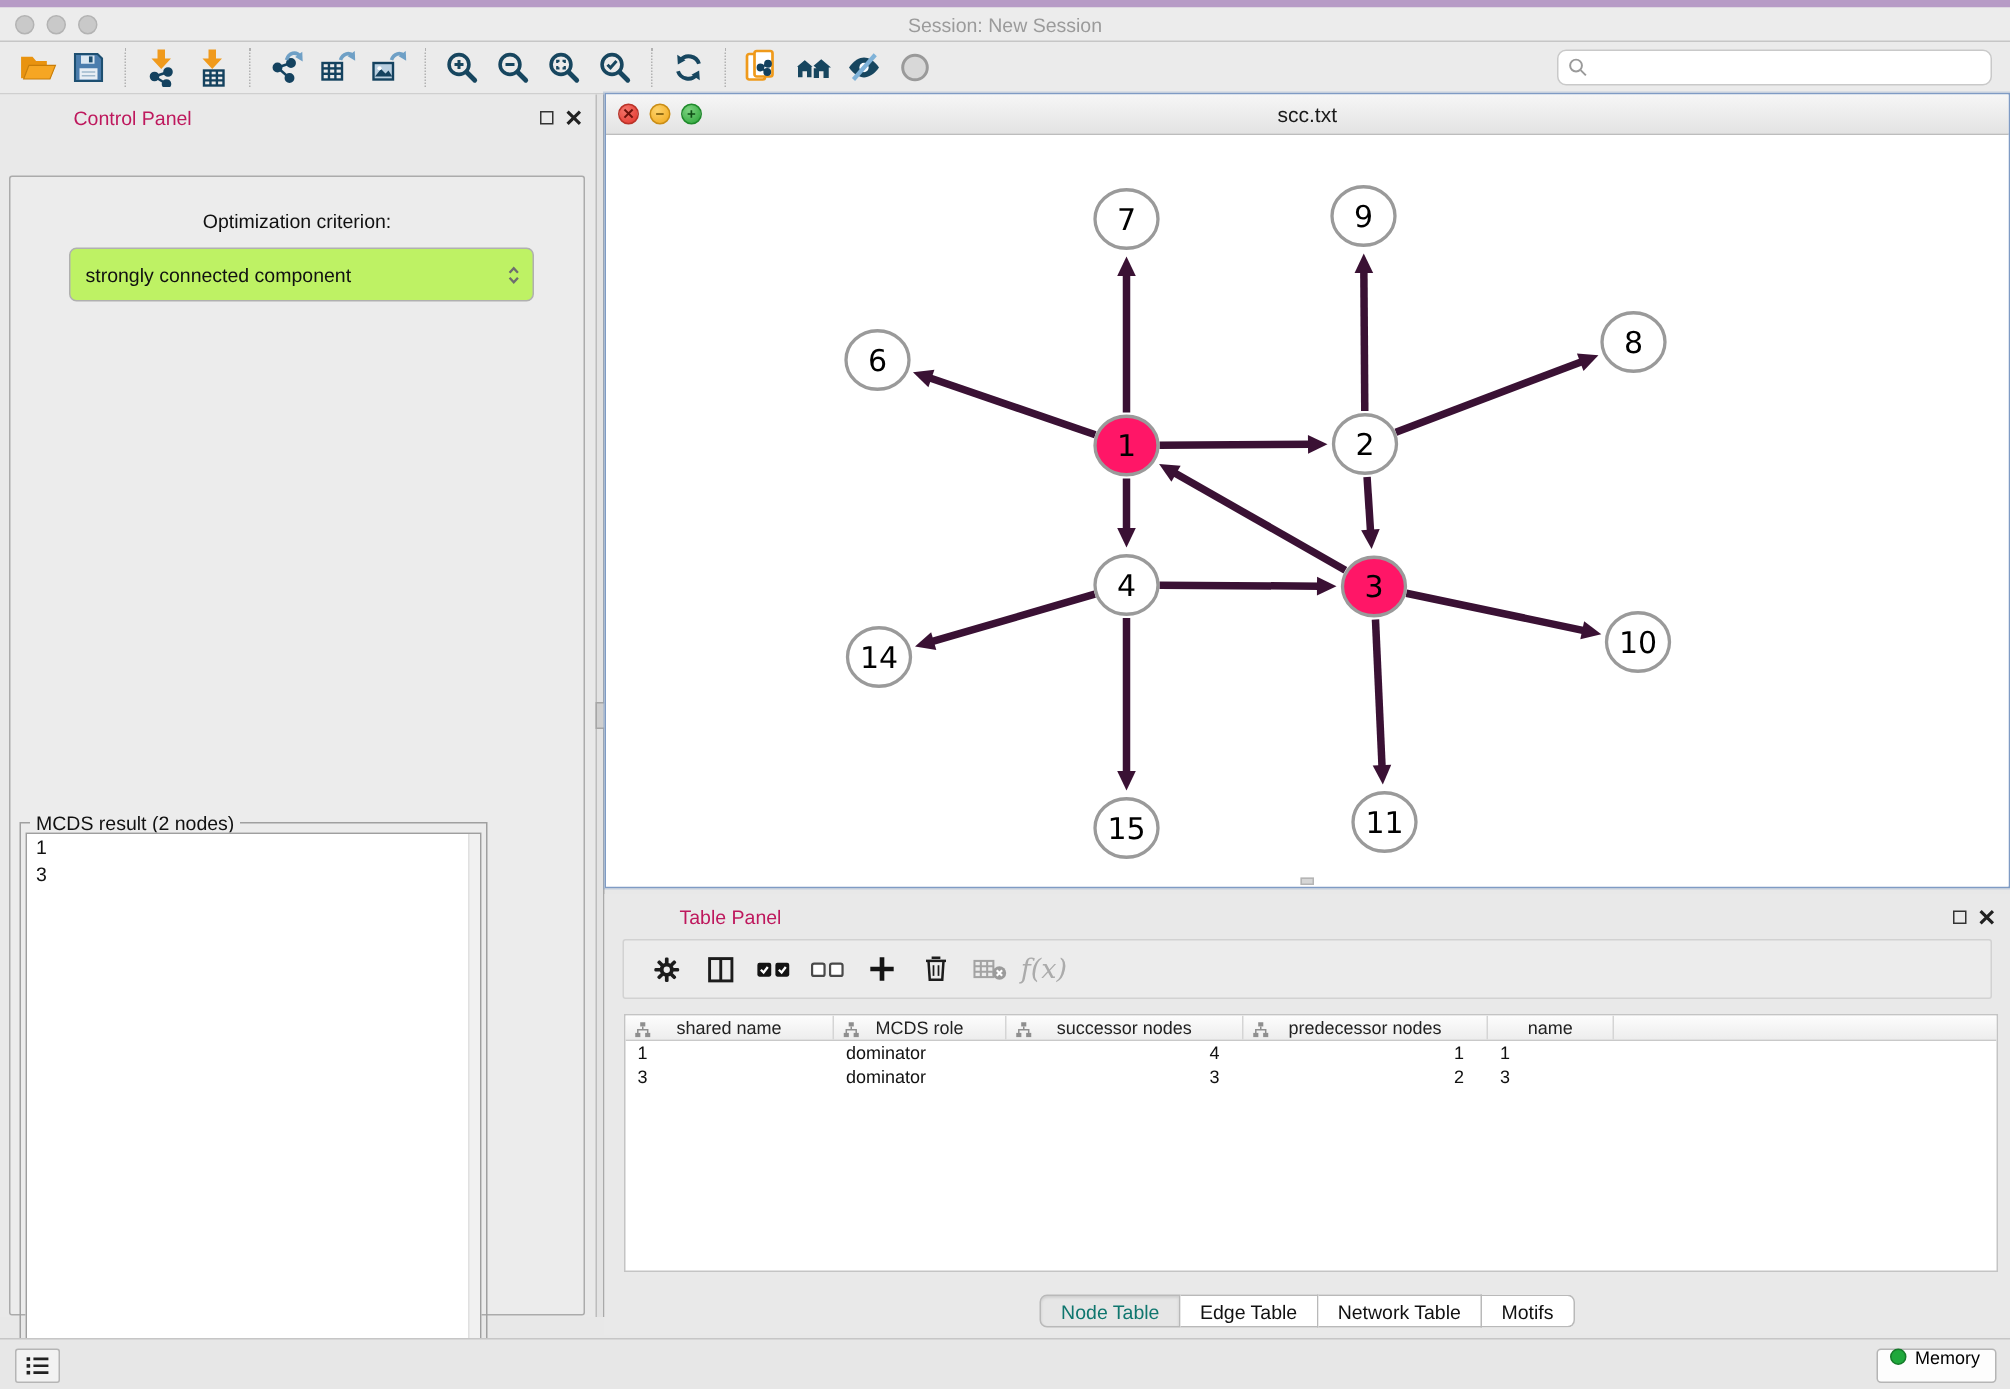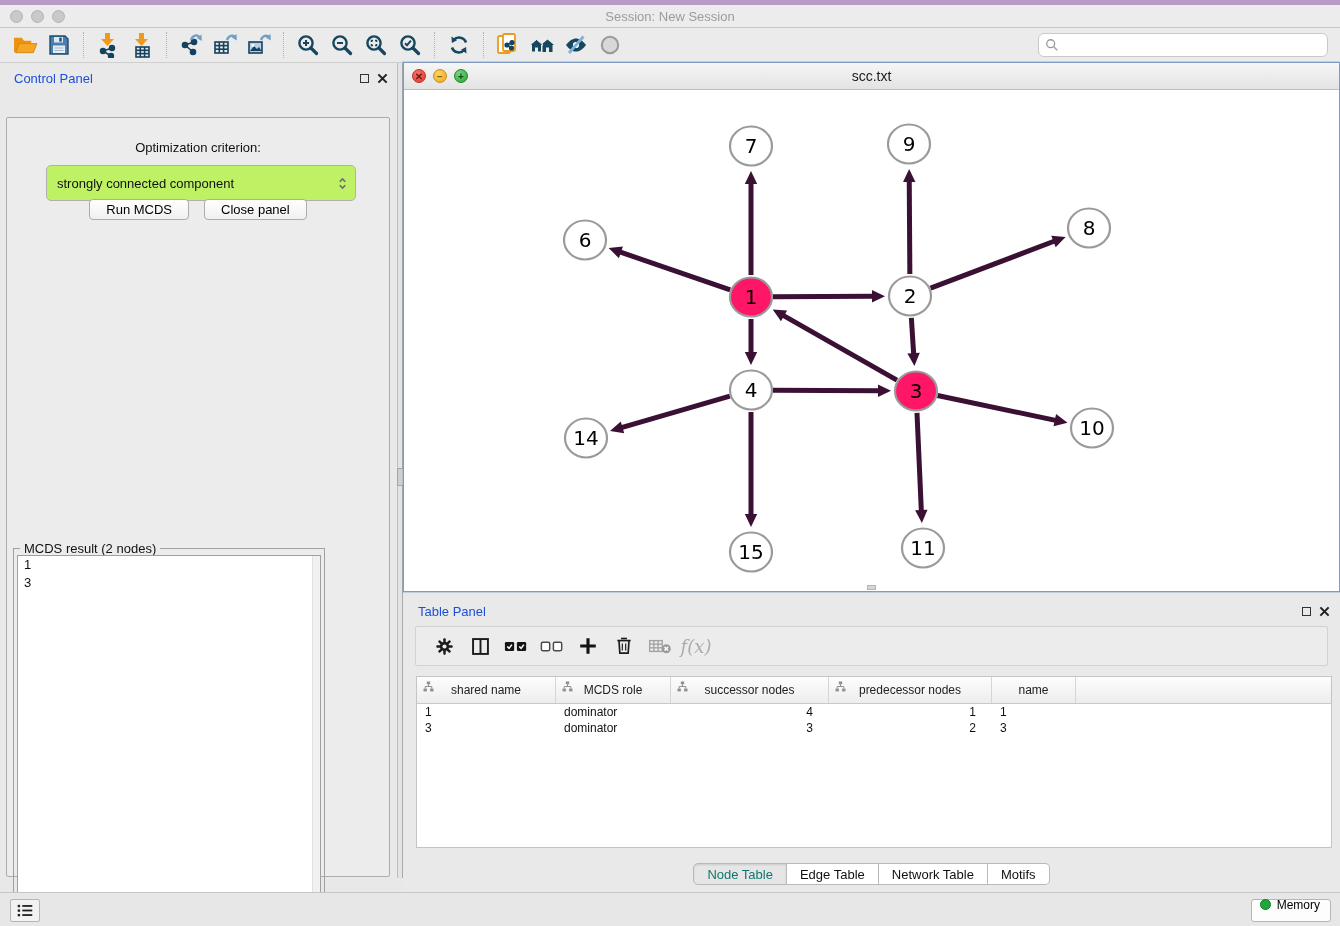--- a/index.html
+++ b/index.html
@@ -15,21 +15,21 @@
 
   .toolbar { position:absolute; left:0; top:28px; width:1340px; height:35px; background:#ebebeb; border-bottom:1px solid #cfcfcf; display:flex; align-items:center; padding-left:8px; }
   .tb-btn { width:34px; height:30px; display:flex; align-items:center; justify-content:center; background:none; border:none; cursor:default; }
   .tb-sep { width:1px; height:26px; border-left:1px dotted #b2b2b2; margin:0 7px; }
   .search-wrap { position:absolute; right:12px; top:5px; width:290px; height:24px; background:#fff; border:1px solid #c9c9c9; border-radius:6px; display:flex; align-items:center; padding:0 6px; }
   .search-wrap input { border:none; outline:none; flex:1; font-size:13px; font-family:"Liberation Sans",sans-serif; background:transparent; margin-left:4px; }
 
   
   .control-panel { position:absolute; left:0; top:63px; width:398px; height:815px; background:#e9e9e9; }
   .panel-header { height:30px; display:flex; align-items:center; padding:0 10px 0 14px; }
-  .panel-header .ph-title { flex:1; font-size:13px; color:#1d4ed8; }
+  .panel-header .ph-title { flex:1; font-size:13px; color:#be185d;margin-left:35px; }
   .ph-icons { display:flex; gap:8px; align-items:center; }
   .cp-tabs { position:absolute; left:0; top:33px; width:100%; display:flex; justify-content:center; z-index:2; }
   .cp-tab { height:21px; padding:0 14px; background:#fff; border:1px solid #b5b5b5; border-left:none; display:flex; align-items:center; font-size:13px; }
   .cp-tab:first-child { border-left:1px solid #b5b5b5; border-radius:4px 0 0 0; }
   .cp-tab.last { border-radius:0 4px 0 0; }
   .cp-tab.active { background:#e4e4e4; color:#b0b0b0; border-color:#c2c2c2; border-radius:4px 4px 0 0; }
   .cp-pane { position:absolute; left:6px; top:54px; width:384px; height:760px; background:#ececec; border:1px solid #ababab; border-radius:2px; }
   .opt-label { text-align:center; margin-top:22px; font-size:13px; }
   .combo { position:absolute; left:39px; top:47px; width:310px; height:36px; background:#bef264; border:1px solid #b0b0b0; border-radius:5px; display:flex; align-items:center; padding:0 6px 0 10px; font-size:13px; }
   .combo .combo-value { flex:1; }
@@ -56,21 +56,21 @@
   .tl.green { background:radial-gradient(circle at 35% 30%, #7ed381, #27a335); border:1px solid #1f8a2b; color:#0f4e16; }
   .net-canvas { position:absolute; left:0; top:27px; width:935px; height:501px; background:#fff; }
   .net-handle { position:absolute; left:463px; bottom:1px; width:9px; height:5px; background:#d6d6d6; border:1px solid #b5b5b5; }
 
   
   .table-panel { position:absolute; left:403px; top:596px; width:937px; height:294px; background:#e9e9e9; }
   .tp-toolbar { position:absolute; left:12px; top:30px; width:913px; height:40px; background:#ececec; border:1px solid #d2d2d2; border-radius:2px; display:flex; align-items:center; padding-left:10px; }
   .tp-btn { width:36px; height:32px; display:flex; align-items:center; justify-content:center; background:none; border:none; }
   .fx-label { font-family:"DejaVu Serif", serif; font-style:italic; color:#ababab; font-size:18px; }
   .data-table { position:absolute; left:13px; top:80px; width:916px; height:172px; background:#fff; border:1px solid #c4c4c4; overflow:hidden; }
-  .dt-header { display:flex; height:27px; background:linear-gradient(#fdfdfd,#ededed); border-bottom:1px solid #c9c9c9; }
+  .dt-header { display:flex; height:17px; background:linear-gradient(#fdfdfd,#ededed); border-bottom:1px solid #c9c9c9; }
   .dt-hcell { display:flex; align-items:center; justify-content:center; gap:5px; font-size:12px; color:#222; border-right:1px solid #d5d5d5; position:relative; }
   .dt-hcell .tree-ico { position:absolute; left:6px; top:4px; }
   .dt-row { display:flex; height:16px; align-items:center; }
   .dt-cell { font-size:12px; padding:0 8px; overflow:hidden; white-space:nowrap; }
   .dt-cell.right { text-align:right; padding-right:16px; }
   .tp-tabs { position:absolute; left:0; top:267px; width:100%; display:flex; justify-content:center; }
   .tp-tab { height:22px; padding:0 13px; background:#fff; border:1px solid #b9b9b9; border-left:none; display:flex; align-items:center; font-size:13px; }
   .tp-tab:first-child { border-left:1px solid #b9b9b9; border-radius:5px 0 0 5px; }
   .tp-tab.last { border-radius:0 5px 5px 0; }
   .tp-tab.active { background:#e6e6e6; color:#0f766e; box-shadow:inset 0 1px 2px rgba(0,0,0,.12); }
@@ -304,24 +304,20 @@
   </div>
   <div class="cp-pane">
     <div class="opt-label">Optimization criterion:</div>
     <div class="combo">
       <span class="combo-value">strongly connected component</span>
       <span>
           <svg viewBox="0 0 14 16" width="13" height="15">
             <path d="M4 6.2L7 3l3 3.2M4 9.8L7 13l3-3.2" fill="none" stroke="#6e6e6e" stroke-width="1.7"></path>
           </svg>
         </span>
-    </div>
-    <div class="btn-row">
-      <button class="mac-btn">Run MCDS</button>
-      <button class="mac-btn">Close panel</button>
     </div>
     <div class="result-group">
       <span class="result-legend">MCDS result (2 nodes)</span>
       <div class="result-list" id="result-list">
         <div class="result-scroll"></div>
       <div class="result-item">1</div>
           <div class="result-item">3</div>
         </div>
     </div>
   </div>

